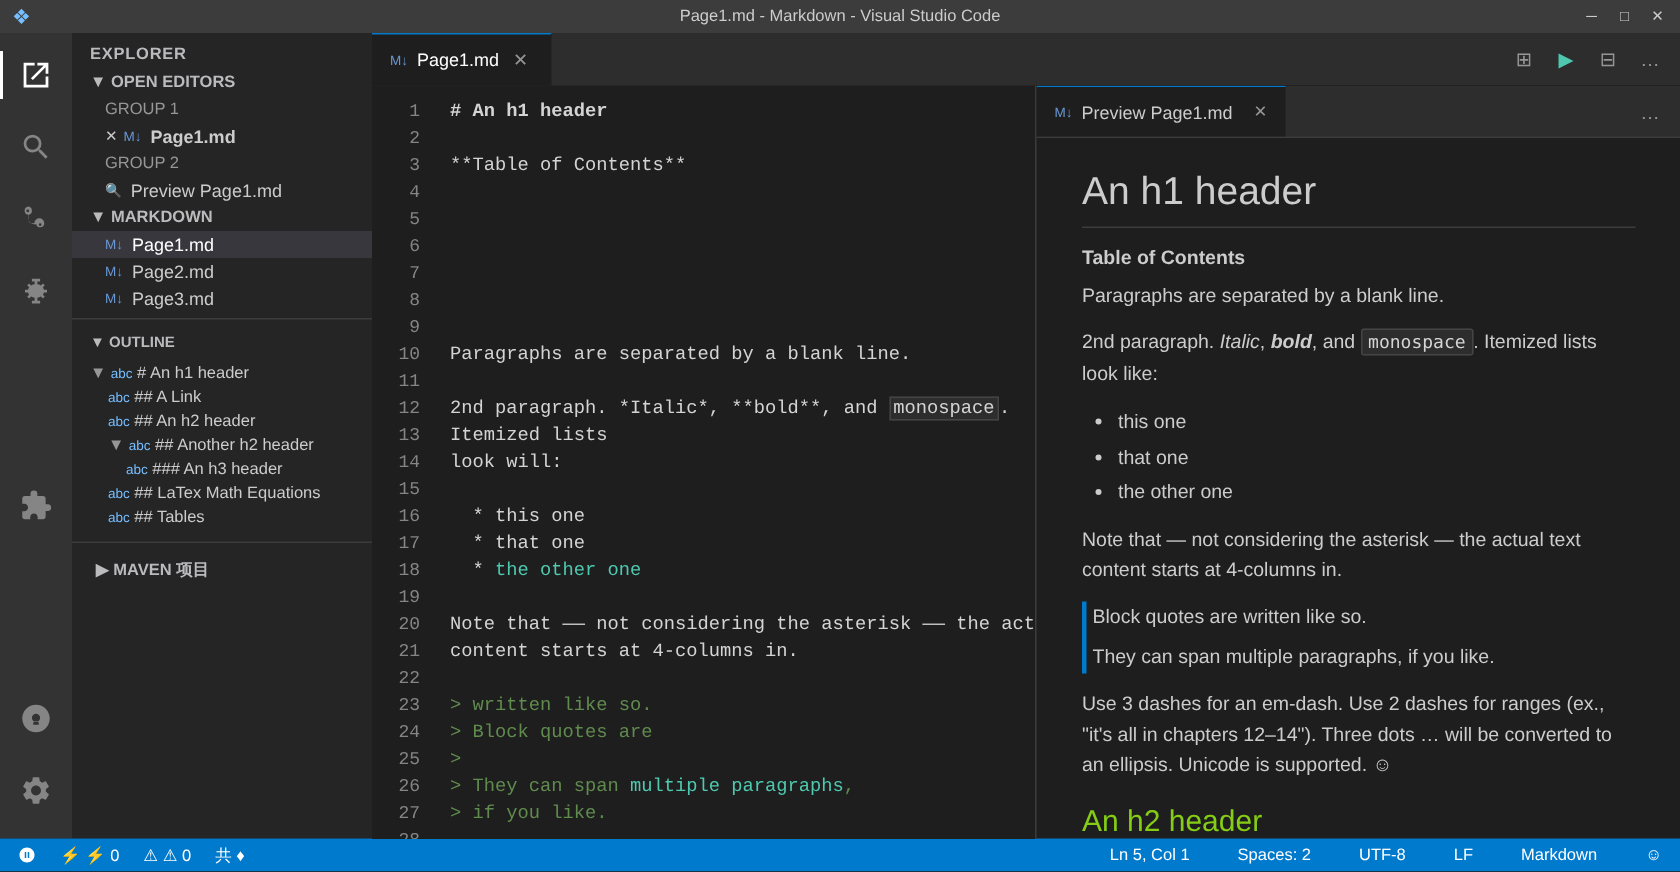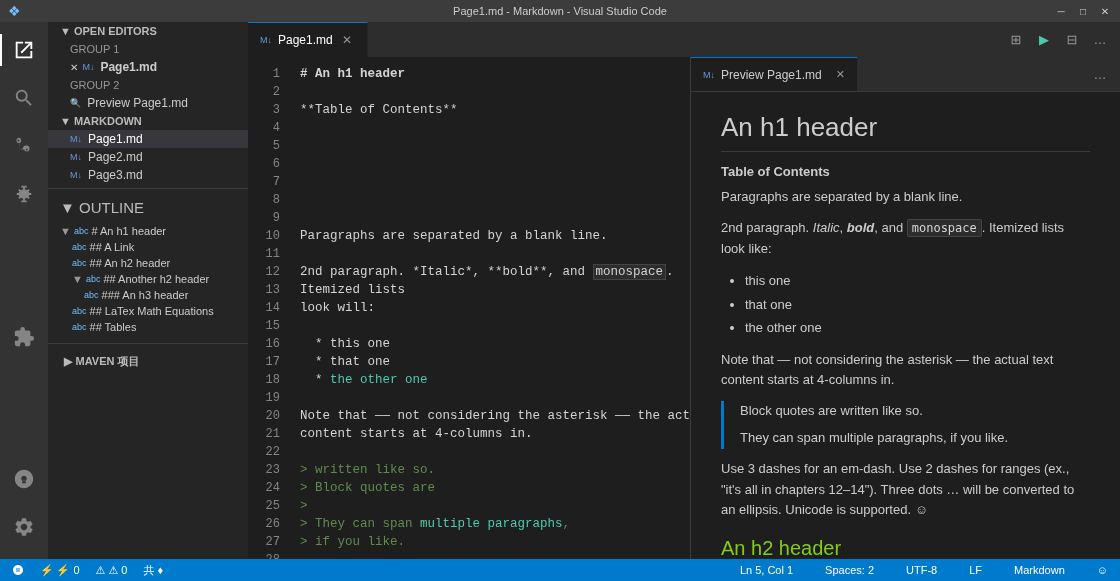--- a/index.html
+++ b/index.html
@@ -66,32 +66,32 @@
 
     .preview-content { padding: 20px 30px; flex: 1; overflow-y: auto; color: #cccccc; }
     .preview-content h1 { font-size: 26px; font-weight: 300; color: #cccccc; border-bottom: 1px solid #3c3c3c; padding-bottom: 8px; margin-bottom: 12px; }
     .preview-content h2 { font-size: 20px; font-weight: 400; color: #84cc16; margin: 16px 0 8px; }
     .preview-content p { font-size: 13px; line-height: 1.6; margin-bottom: 10px; color: #cccccc; }
     .preview-content strong { font-weight: bold; color: #cccccc; font-style: italic; }
     .preview-content em { font-style: italic; }
     .preview-content code { font-family: 'Consolas', monospace; background: #2d2d2d; padding: 1px 4px; border-radius: 2px; font-size: 12px; color: #d4d4d4; border: 1px solid #444; }
     .preview-content ul { padding-left: 24px; margin-bottom: 10px; }
     .preview-content ul li { font-size: 13px; line-height: 1.8; list-style: disc; }
-    .preview-blockquote { border-left: 3px solid #007acc; padding-left: 16px; margin: 10px 0; background: transparent; }
+    .preview-blockquote { border-left: 3px solid #007acc; padding-left: 4px; margin: 10px 0; background: transparent; }
     .preview-blockquote p { margin-bottom: 6px; color: #cccccc; }
     .preview-toc-title { font-size: 13px; font-weight: bold; margin-bottom: 8px; color: #cccccc; }
 
     
     .status-bar { height: 22px; background: #007acc; display: flex; align-items: center; padding: 0 8px; font-size: 11px; color: #ffffff; flex-shrink: 0; }
     .status-left { display: flex; align-items: center; gap: 8px; }
     .status-right { margin-left: auto; display: flex; align-items: center; gap: 24px; }
     .status-item { display: flex; align-items: center; gap: 3px; cursor: pointer; padding: 0 4px; }
 
     .outline-section { padding: 4px 0; }
-    .outline-header { font-size: 15px; font-weight: 400; color: #bbbbbe; padding: 6px 12px 3px; cursor: pointer; display: flex; align-items: center; gap: 4px; }
+    .outline-header { font-size: 10px; font-weight: 700; color: #bbbbbe; padding: 6px 12px 3px; cursor: pointer; display: flex; align-items: center; gap: 4px; }
     .maven-header { font-size: 11px; font-weight: 700; color: #bbbbbe; padding: 6px 16px 3px; cursor: pointer; }
 
     
     ::-webkit-scrollbar { width: 8px; height: 8px; }
     ::-webkit-scrollbar-track { background: #1e1e1e; }
     ::-webkit-scrollbar-thumb { background: #424242; border-radius: 4px; }
   </style>
 </head>
 <body>
 
@@ -143,20 +143,21 @@
       </div>
       <div class="activity-icon" title="Settings">
         <svg width="22" height="22" viewBox="0 0 24 24" fill="currentColor">
             <path d="M19.14 12.94c.04-.3.06-.61.06-.94 0-.32-.02-.64-.07-.94l2.03-1.58c.18-.14.23-.41.12-.61l-1.92-3.32c-.12-.22-.37-.29-.59-.22l-2.39.96c-.5-.38-1.03-.7-1.62-.94l-.36-2.54c-.04-.24-.24-.41-.48-.41h-3.84c-.24 0-.43.17-.47.41l-.36 2.54c-.59.24-1.13.57-1.62.94l-2.39-.96c-.22-.08-.47 0-.59.22L2.74 8.87c-.12.21-.08.47.12.61l2.03 1.58c-.05.3-.07.62-.07.94s.02.64.07.94l-2.03 1.58c-.18.14-.23.41-.12.61l1.92 3.32c.12.22.37.29.59.22l2.39-.96c.5.38 1.03.7 1.62.94l.36 2.54c.05.24.24.41.48.41h3.84c.24 0 .44-.17.47-.41l.36-2.54c.59-.24 1.13-.56 1.62-.94l2.39.96c.22.08.47 0 .59-.22l1.92-3.32c.12-.22.07-.47-.12-.61l-2.01-1.58zM12 15.6c-1.98 0-3.6-1.62-3.6-3.6s1.62-3.6 3.6-3.6 3.6 1.62 3.6 3.6-1.62 3.6-3.6 3.6z"></path>
           </svg>
       </div>
     </div>
   </div>
 
   <div class="sidebar">
+    <div class="sidebar-section-title">EXPLORER</div>
     <div class="sidebar-group-label">▼ OPEN EDITORS</div>
     <div class="sidebar-group-label" style="padding-left:22px; font-weight:normal; color:#969696;">GROUP 1</div>
     <div class="sidebar-item">
       <span style="color:#cccccc;font-size:10px;">✕</span>
       <span style="color:#6997d5;font-size:9px;margin-right:2px;">M↓</span>
       <span style="color:#cccccc;font-weight:bold;">Page1.md</span>
     </div>
     <div class="sidebar-group-label" style="padding-left:22px; font-weight:normal; color:#969696;">GROUP 2</div>
     <div class="sidebar-item">
       <span style="color:#6997d5;font-size:9px;margin-right:2px;">🔍</span>

